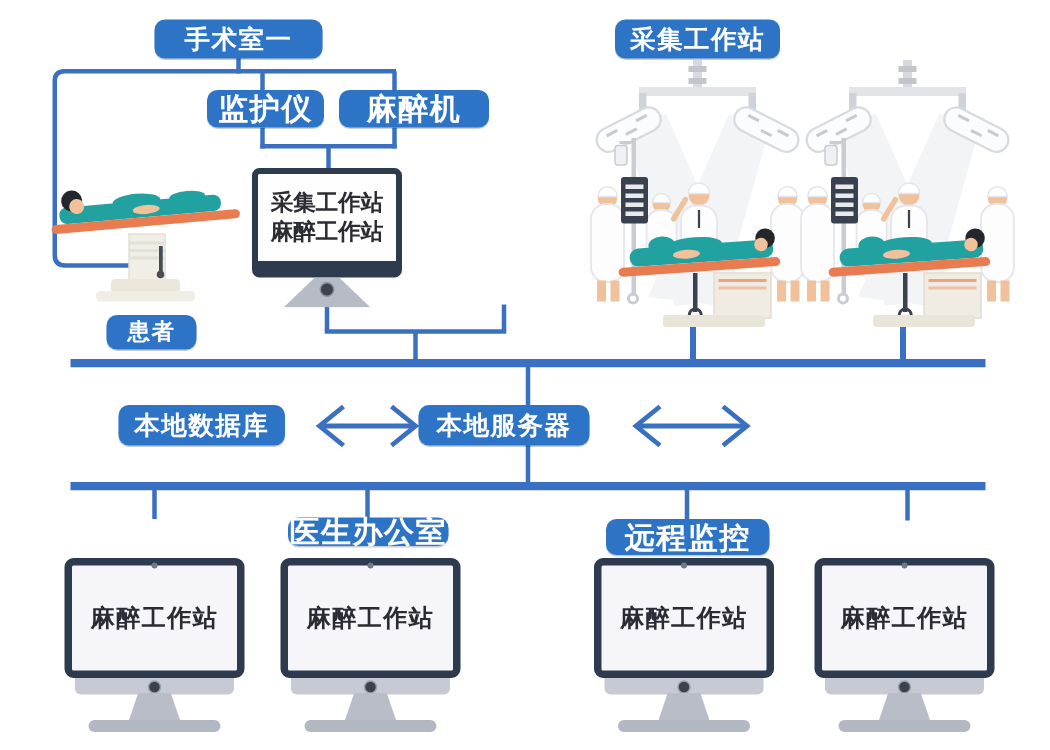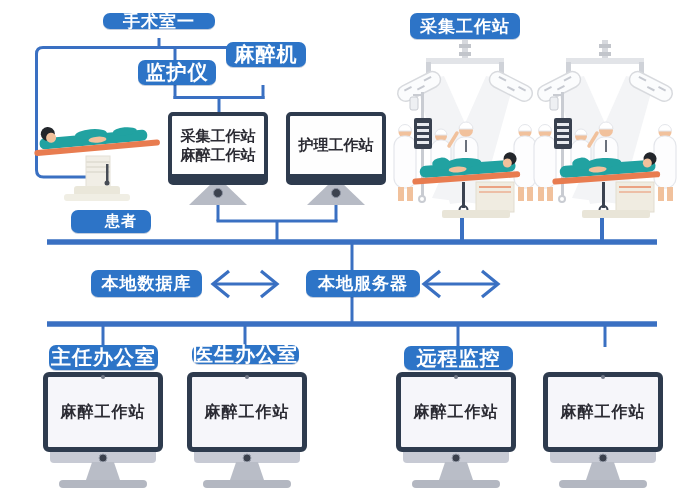--- a/index.html
+++ b/index.html
@@ -7,21 +7,21 @@
     position:relative;width:700px;height:500px;background:#ffffff;
     font-family:"Liberation Sans","DejaVu Sans",sans-serif;overflow:hidden;
   }
   .lines{position:absolute;left:0;top:0;z-index:1;pointer-events:none;}
   .illus{position:absolute;z-index:2;}
   .tag{
     position:absolute;z-index:3;background:#2d74c7;color:#fff;font-weight:700;
     display:flex;align-items:center;justify-content:center;border-radius:7px;
     letter-spacing:1px;box-shadow:0 1px 0 rgba(20,60,120,.25);white-space:nowrap;
   }
-  .fs17{font-size:17px;} .fs16{font-size:20px;} .fs15{font-size:15px;padding-left:20px;}
+  .fs17{font-size:17px;} .fs16{font-size:20px;} .fs15{font-size:15px;}
   
   .monitor-sm{position:absolute;z-index:3;width:100px;}
   .monitor-sm .screen{
     height:58px;background:#fefefe;border:4px solid #2e3b4e;border-bottom-width:11px;
     border-radius:5px;display:flex;flex-direction:column;align-items:center;justify-content:center;
     font-weight:700;font-size:15px;color:#2b2b33;line-height:1.3;text-align:center;
   }
   .monitor-sm .stand{
     position:relative;width:58px;height:20px;margin:0 auto;background:#b7bbc5;
     clip-path:polygon(36% 0,64% 0,100% 100%,0 100%);
@@ -196,46 +196,38 @@
     <rect x="30" y="78" width="66" height="7" rx="3" fill="#f0eee4"></rect>
   </svg>
 
   <svg class="illus" style="left:392px;top:40px" width="146" height="178" viewBox="0 0 146 178">
     <use href="#or-scene"></use>
   </svg>
   <svg class="illus" style="left:532px;top:40px" width="146" height="178" viewBox="0 0 146 178">
     <use href="#or-scene"></use>
   </svg>
 
-  <div class="tag fs17" style="left:103px;top:13px;width:112px;height:16px">手术室一</div>
+  <div class="tag fs17" style="left:103px;top:13px;width:112px;height:26px">手术室一</div>
   <div class="tag fs16" style="left:138px;top:60px;width:78px;height:25px">监护仪</div>
-  <div class="tag fs16" style="left:226px;top:42px;width:80px;height:25px">麻醉机</div>
+  <div class="tag fs16" style="left:226px;top:60px;width:100px;height:25px">麻醉机</div>
   <div class="tag fs17" style="left:410px;top:13px;width:110px;height:26px">采集工作站</div>
   <div class="tag fs15" style="left:71px;top:210px;width:60px;height:23px">患者</div>
-  <div class="tag fs17" style="left:91px;top:270px;width:111px;height:27px">本地数据库</div>
-  <div class="tag fs17" style="left:306px;top:270px;width:114px;height:27px">本地服务器</div>
-  <div class="tag fs16" style="left:49px;top:345px;width:109px;height:25px">主任办公室</div>
+  <div class="tag fs17" style="left:79px;top:270px;width:111px;height:27px">本地数据库</div>
+  <div class="tag fs17" style="left:279px;top:270px;width:114px;height:27px">本地服务器</div>
   <div class="tag fs16" style="left:192px;top:345px;width:107px;height:19px">医生办公室</div>
   <div class="tag fs16" style="left:404px;top:346px;width:109px;height:24px">远程监控</div>
 
   <div class="monitor-sm" style="left:168px;top:112px">
     <div class="screen">
       <span>采集工作站</span>
       <span>麻醉工作站</span>
     </div>
     <div class="hinge"></div>
     <div class="stand"></div>
   </div>
-  <div class="monitor-sm" style="left:286px;top:112px">
-    <div class="screen">
-      <span>护理工作站</span>
-    </div>
-    <div class="hinge"></div>
-    <div class="stand"></div>
-  </div>
 
   <div class="monitor-lg" style="left:43px;top:372px">
     <div class="cam"></div>
     <div class="screen">麻醉工作站</div>
     <div class="chin">
         <div class="dot"></div>
       </div>
     <div class="neck"></div>
     <div class="base"></div>
   </div>

